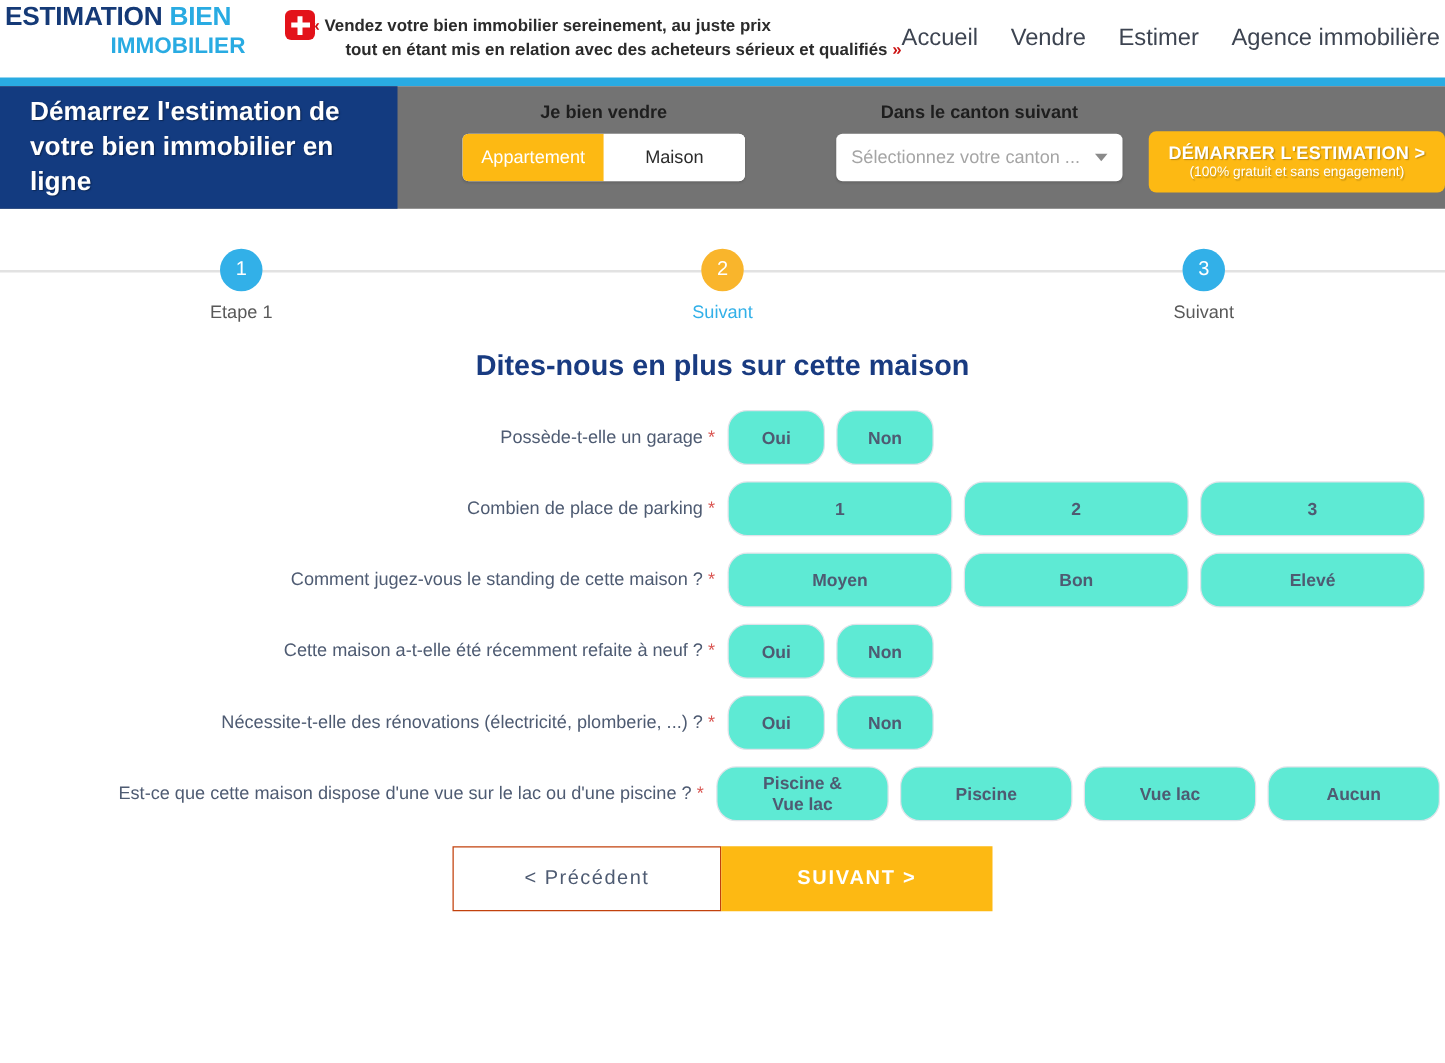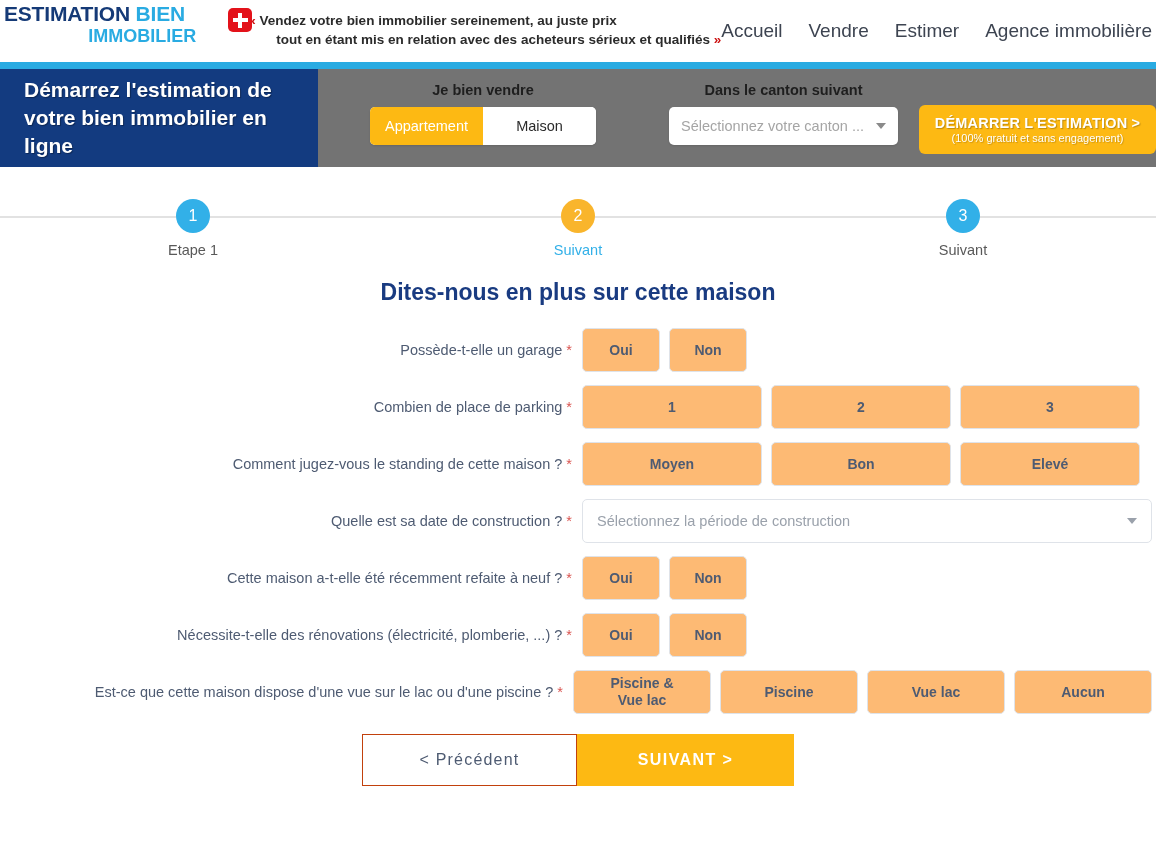--- a/index.html
+++ b/index.html
@@ -254,22 +254,22 @@
     padding-right: 10px;
     font-size: 14.5px;
     color: #4e5b72;
     white-space: nowrap;
   }
   .req { color: #d9534f; }
   .row-options { display: flex; gap: 9px; flex: 1; }
   .opt {
     height: 44px;
     border: 1px solid #dfe3e9;
-    border-radius: 5px;
-    background: #fdba74;
+    border-radius: 16px;
+    background: #5eead4;
     font-size: 14px;
     font-weight: bold;
     color: #4e5b72;
     cursor: pointer;
     display: flex;
     align-items: center;
     justify-content: center;
     text-align: center;
     line-height: 17px;
     font-family: "Liberation Sans", sans-serif;
@@ -434,32 +434,20 @@
       <span>Comment jugez-vous le standing de cette maison ?</span>
       <span class="req">*</span>
     </div>
     <div class="row-options">
       <button class="opt w-third">Moyen</button>
       <button class="opt w-third">Bon</button>
       <button class="opt w-third">Elevé</button>
     </div>
   </div>
 
-  <div class="form-row">
-    <div class="row-label">
-      <span>Quelle est sa date de construction ?</span>
-      <span class="req">*</span>
-    </div>
-    <div class="row-options">
-      <div class="select-wide">
-        <span>Sélectionnez la période de construction</span>
-        <span class="caret"></span>
-      </div>
-    </div>
-  </div>
 
   <div class="form-row">
     <div class="row-label">
       <span>Cette maison a-t-elle été récemment refaite à neuf ?</span>
       <span class="req">*</span>
     </div>
     <div class="row-options">
       <button class="opt w-yn">Oui</button>
       <button class="opt w-yn">Non</button>
     </div>

